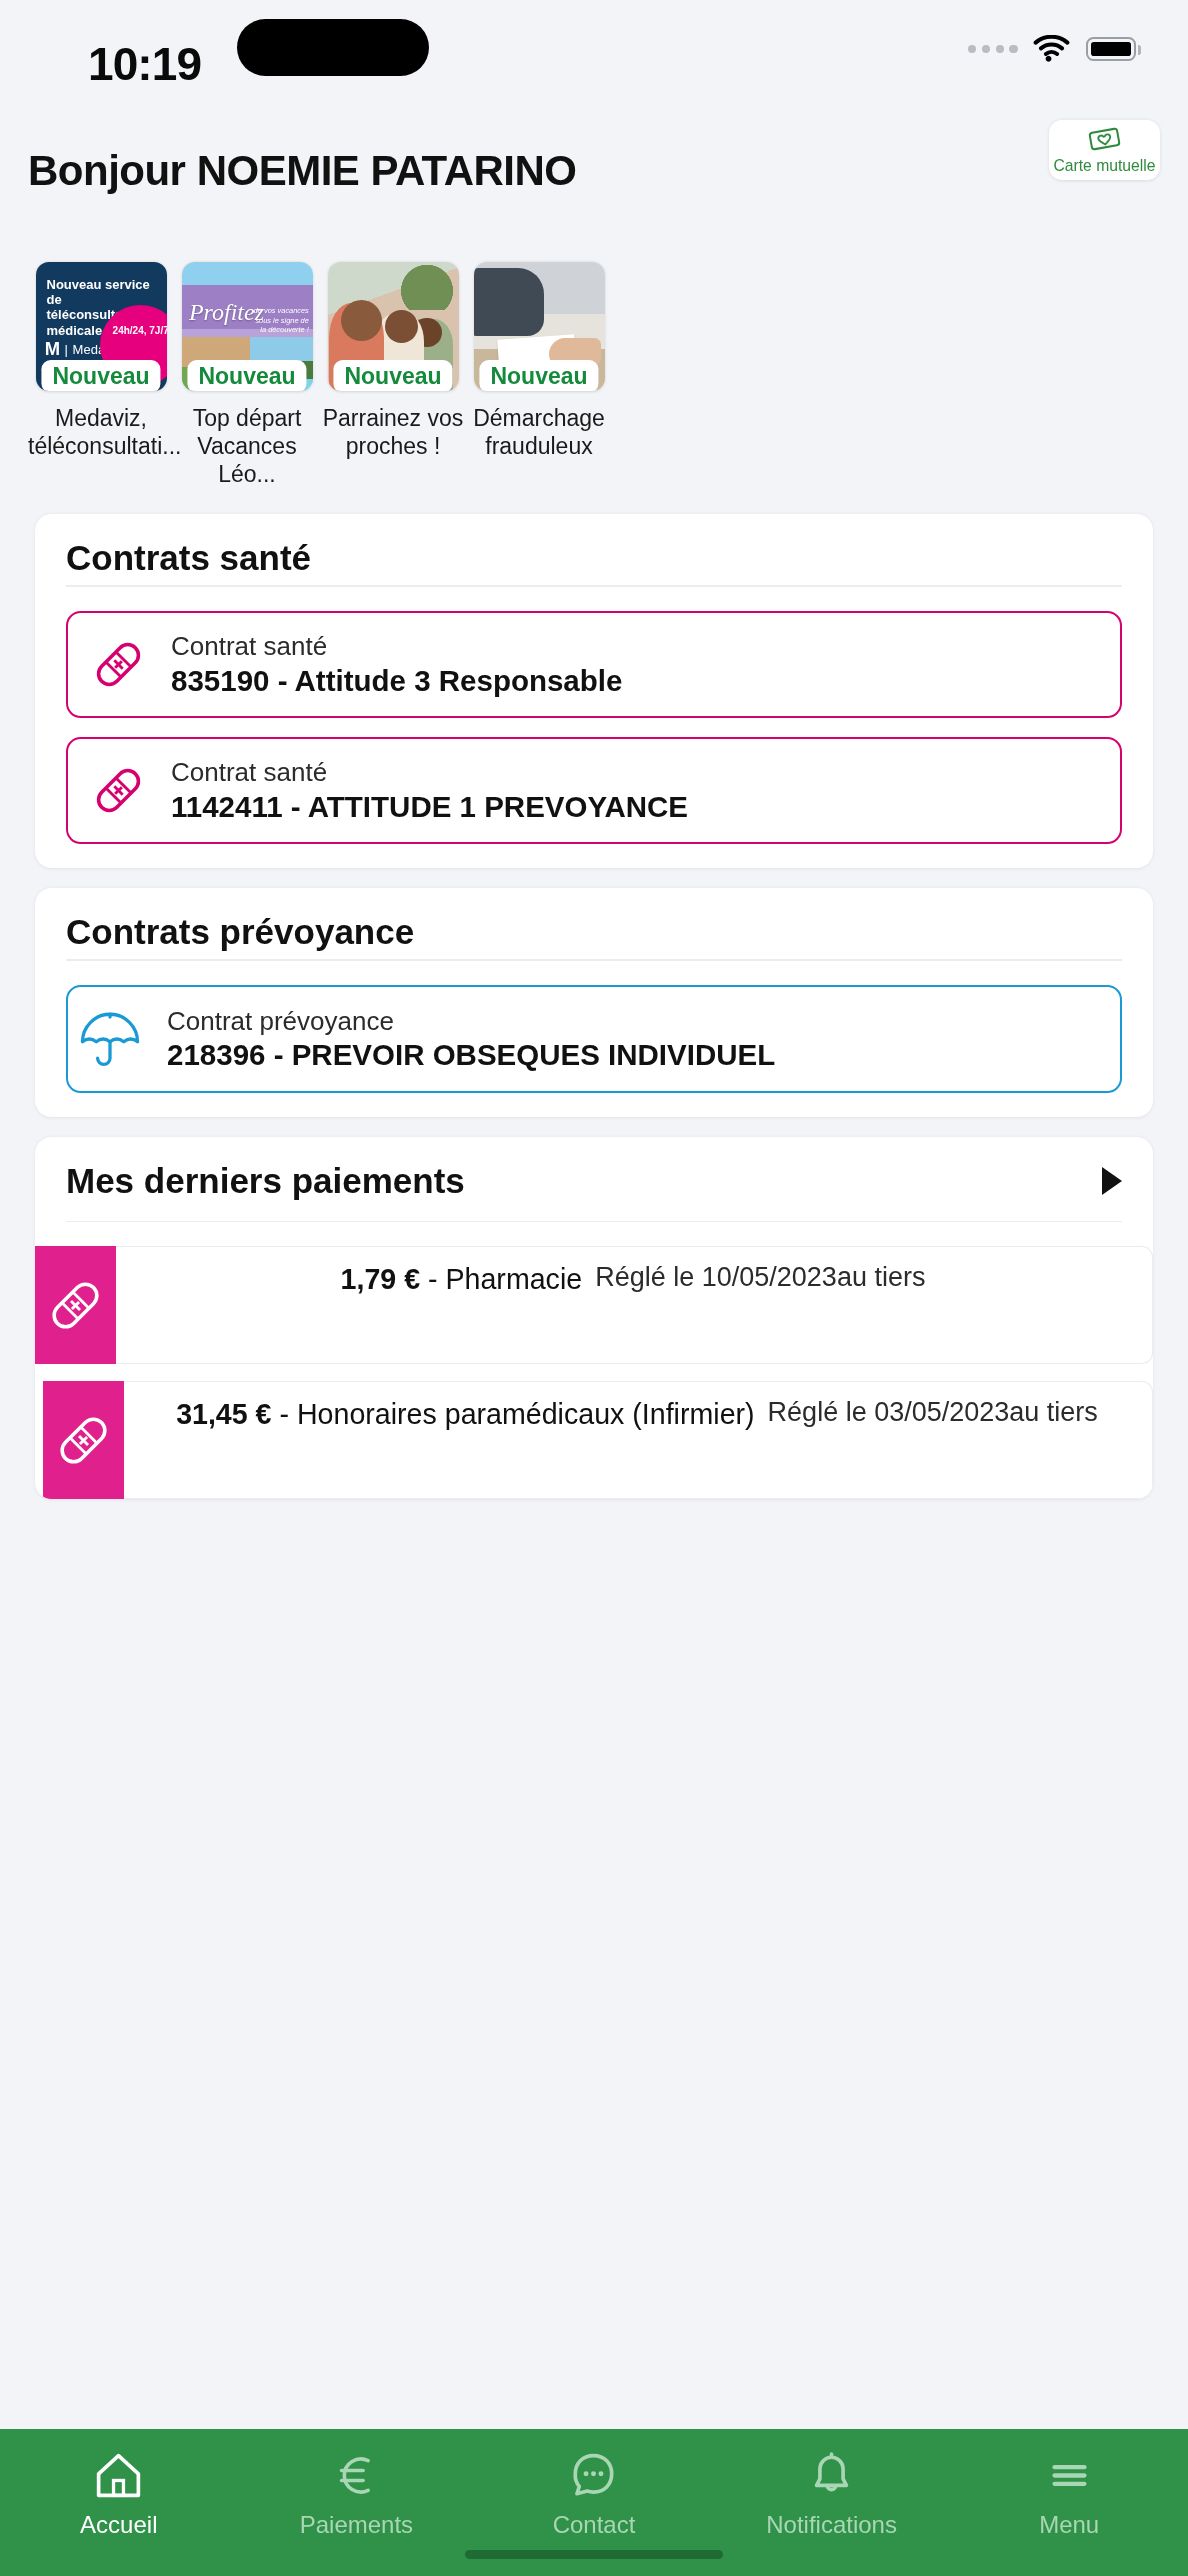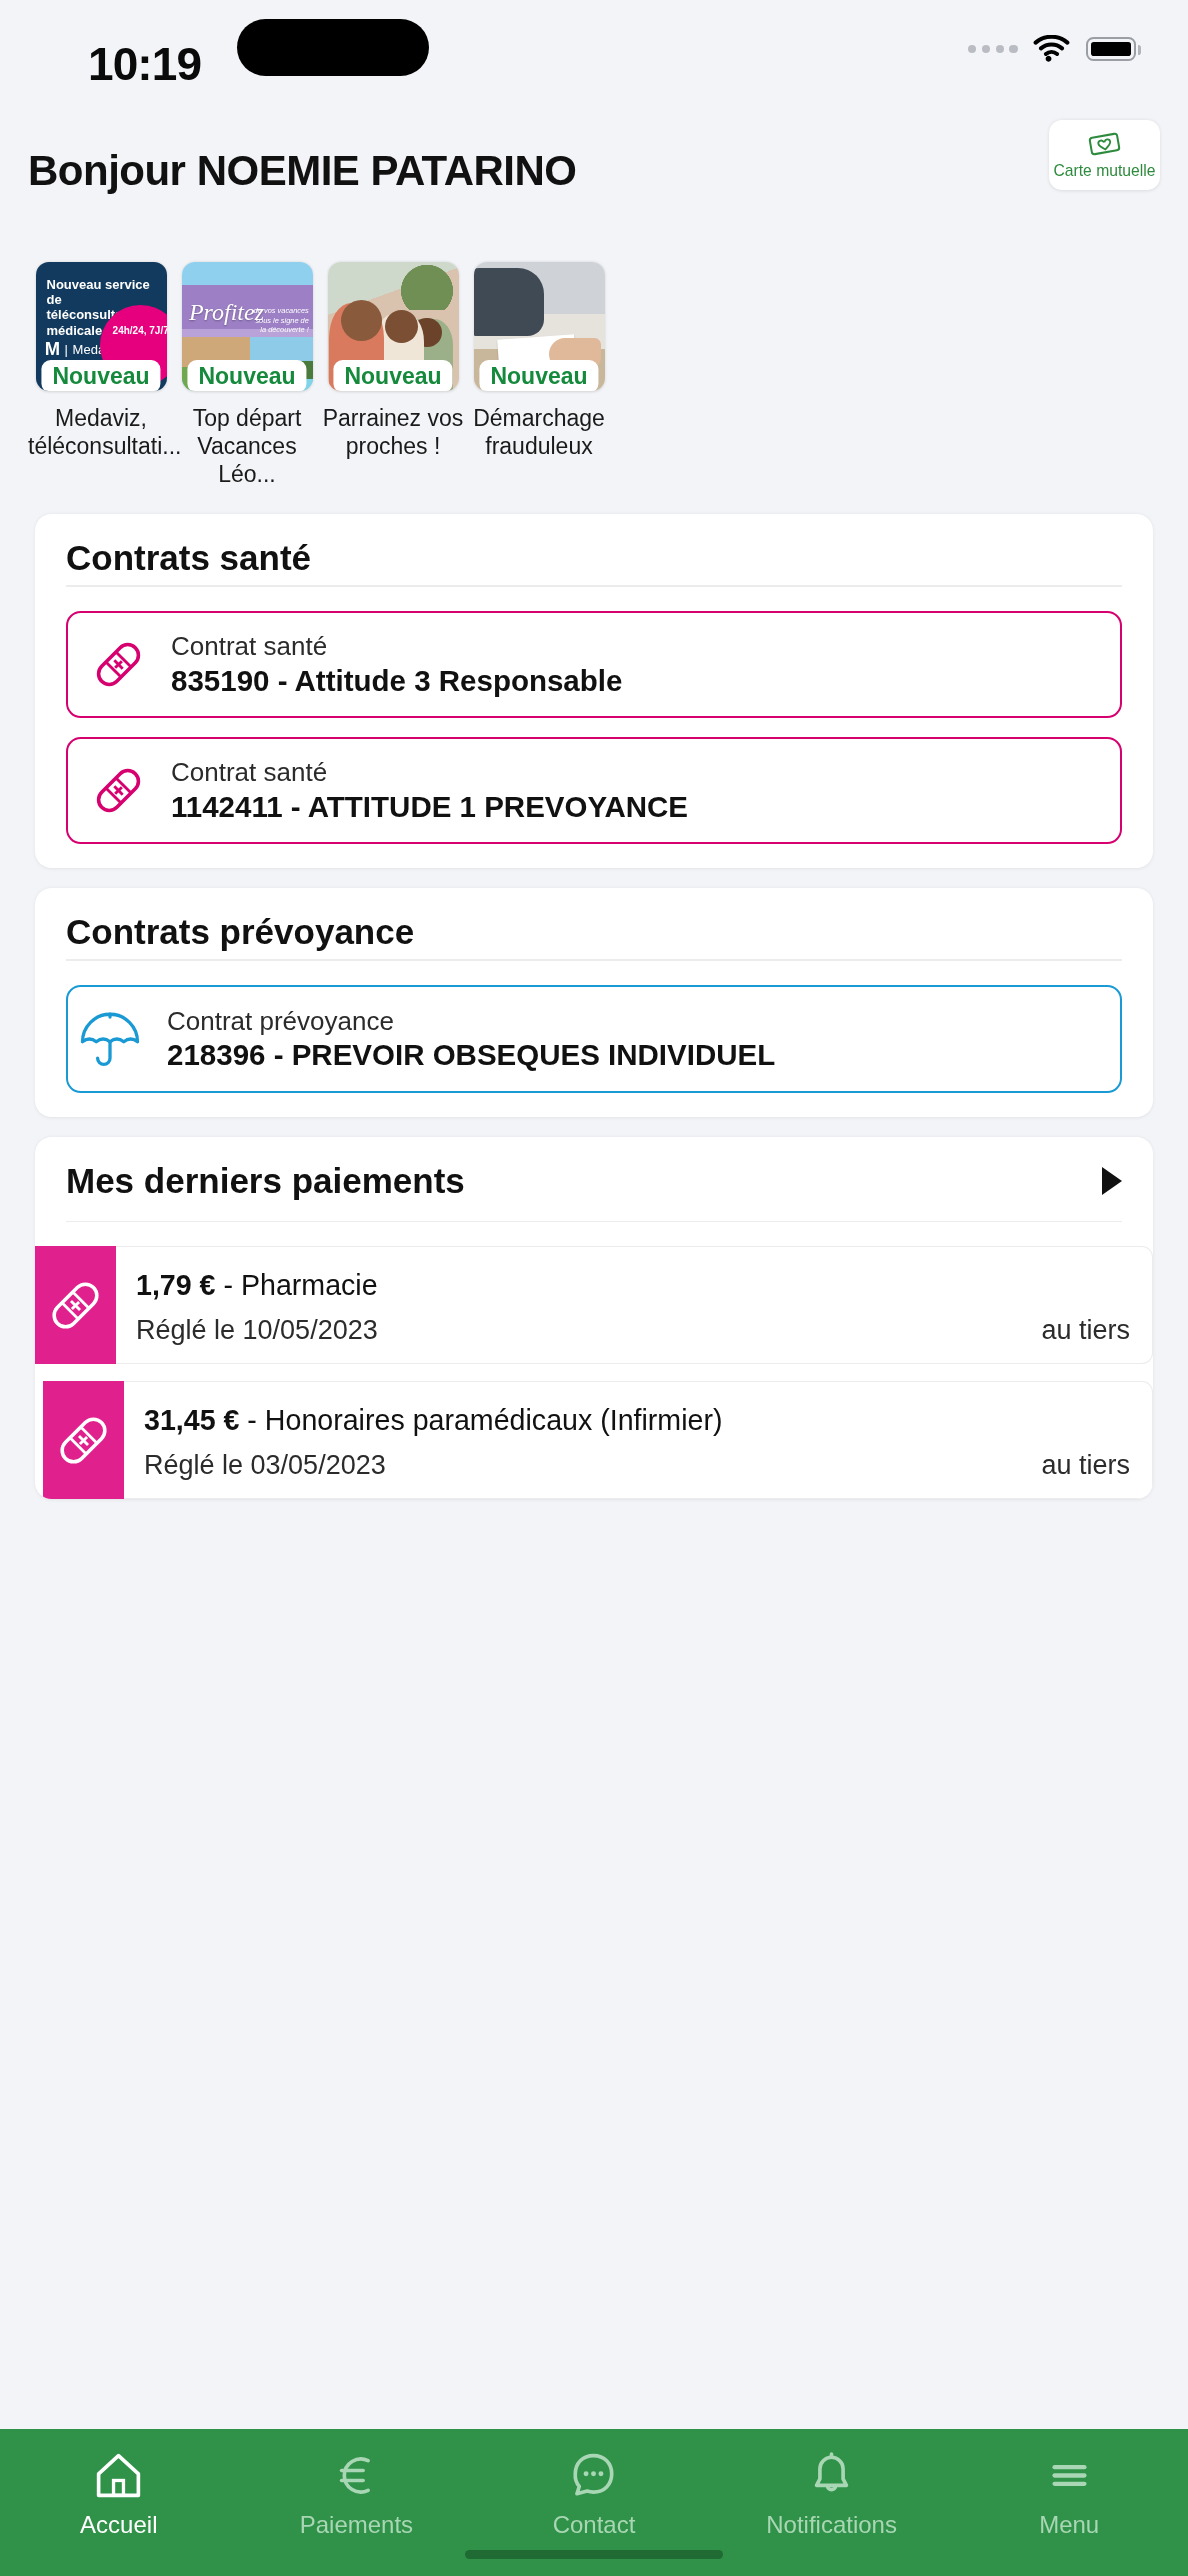--- a/index.html
+++ b/index.html
@@ -44,21 +44,21 @@
     position:relative; padding:0 29.5px; height:122px;
   }
   .greeting {
     position:absolute; left:28px; top:18.4px;
     font-size:42px; font-weight:700; color:#111;
     font-family:"Liberation Sans Narrow","Liberation Sans",sans-serif;
     letter-spacing:-0.5px; white-space:nowrap;
   }
   .carte-btn {
     position:absolute; right:28px; top:-9.2px;
-    width:111px; height:70px; background:#fff;
+    width:111px; height:60px; background:#fff;
     border-radius:13px; box-shadow:0 0.9px 3.7px rgba(0,0,0,.10);
     display:flex; flex-direction:column; align-items:center;
     justify-content:center; gap:3.7px;
   }
   .carte-btn .label { font-size:15.7px; color:#2e8b3d; }
 
   
   .news {
     display:flex; gap:0; padding:0 28px; margin-top:11px;
   }
@@ -151,21 +151,21 @@
 
   
   .arrow-right { width:0; height:0; border-left:20px solid #111;
                  border-top:14px solid transparent; border-bottom:14px solid transparent; }
   .pay-row { display:flex; align-items:stretch; margin:0 0 0 35px; }
   .pay-ic { width:81px; min-height:118px; background:#e0208c;
             border-radius:11px 0 0 11px; display:flex; align-items:center;
             justify-content:center; flex:none; }
   .pay-body { flex:1; border:1.4px solid #ececec; border-left:none;
               border-radius:0 11px 11px 0; padding:14.7px 22px 11px 20px;
-              display:flex; flex-direction:column; justify-content:center; gap:13px; }
+              display:flex; flex-direction:row; justify-content:center; gap:13px; }
   .pay-main { font-size:28.6px; color:#111;
               font-family:"Liberation Sans Narrow","Liberation Sans",sans-serif; line-height:1.2;}
   .pay-main b { font-weight:700; }
   .pay-sub { display:flex; justify-content:space-between; align-items:baseline; }
   .pay-sub span { font-size:27px; color:#2b2b2b;
                   font-family:"Liberation Sans Narrow","Liberation Sans",sans-serif;}
 
   
   .tabbar {
     position:absolute; left:0; bottom:0; width:1188px; height:147px;

